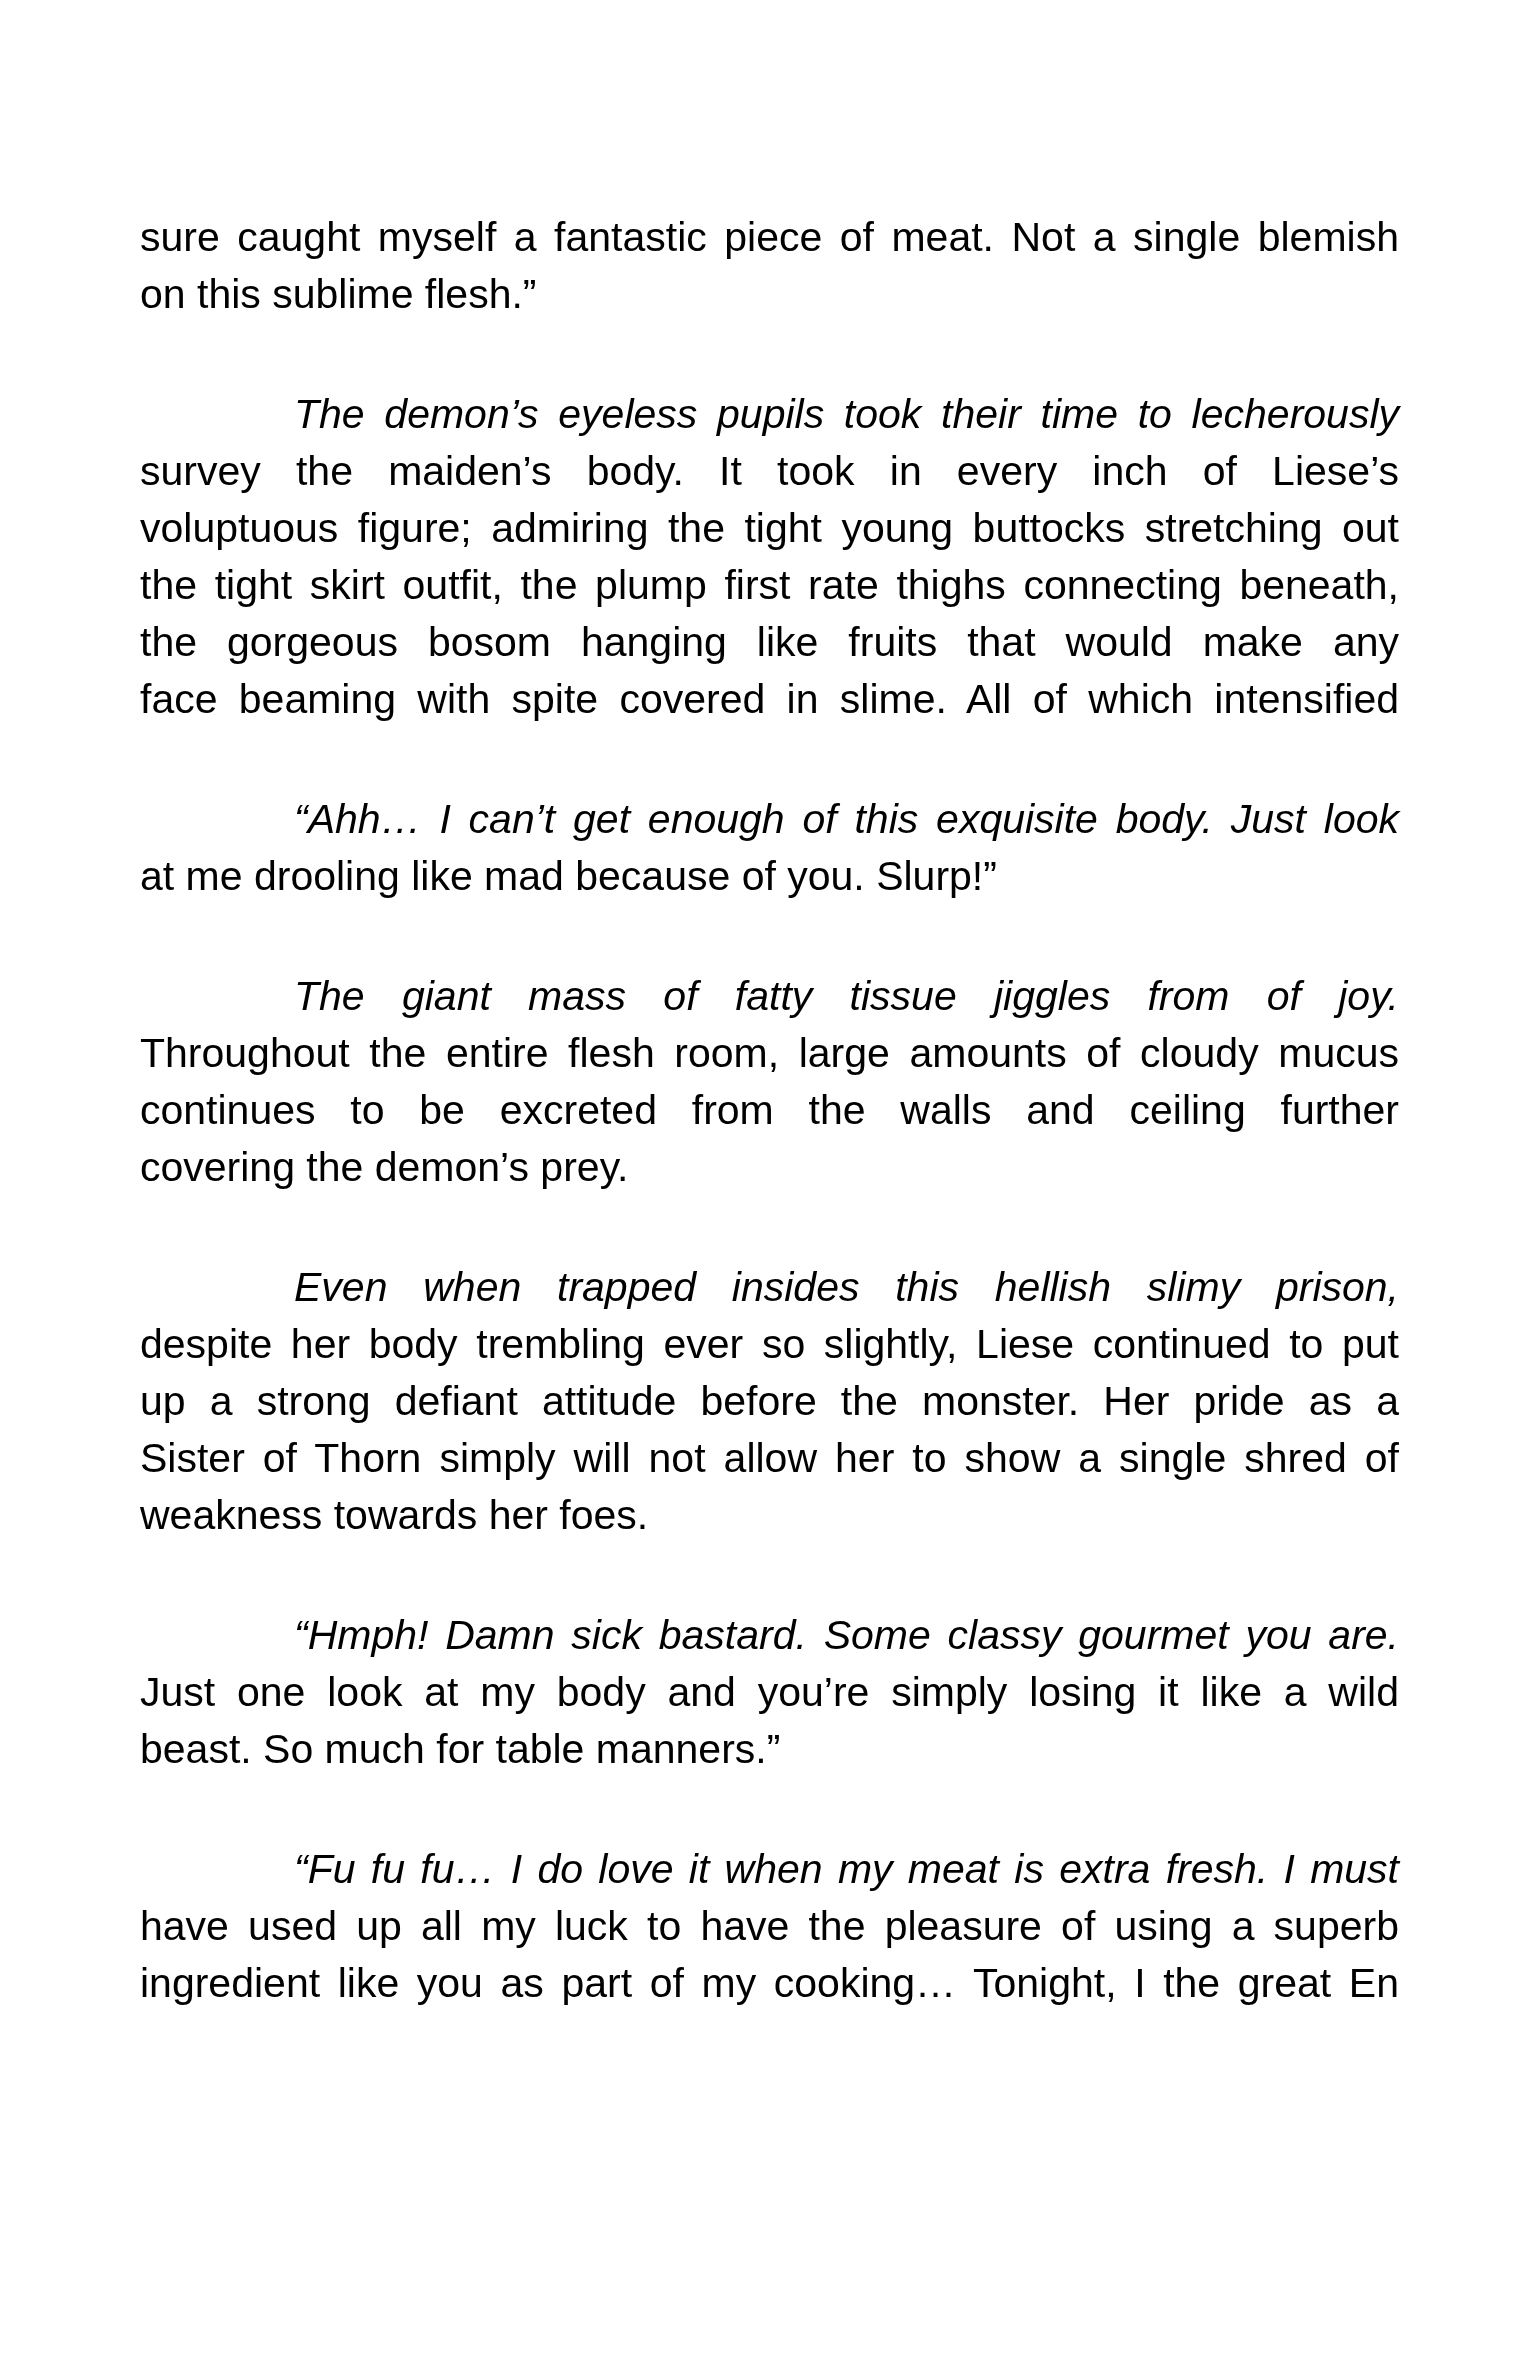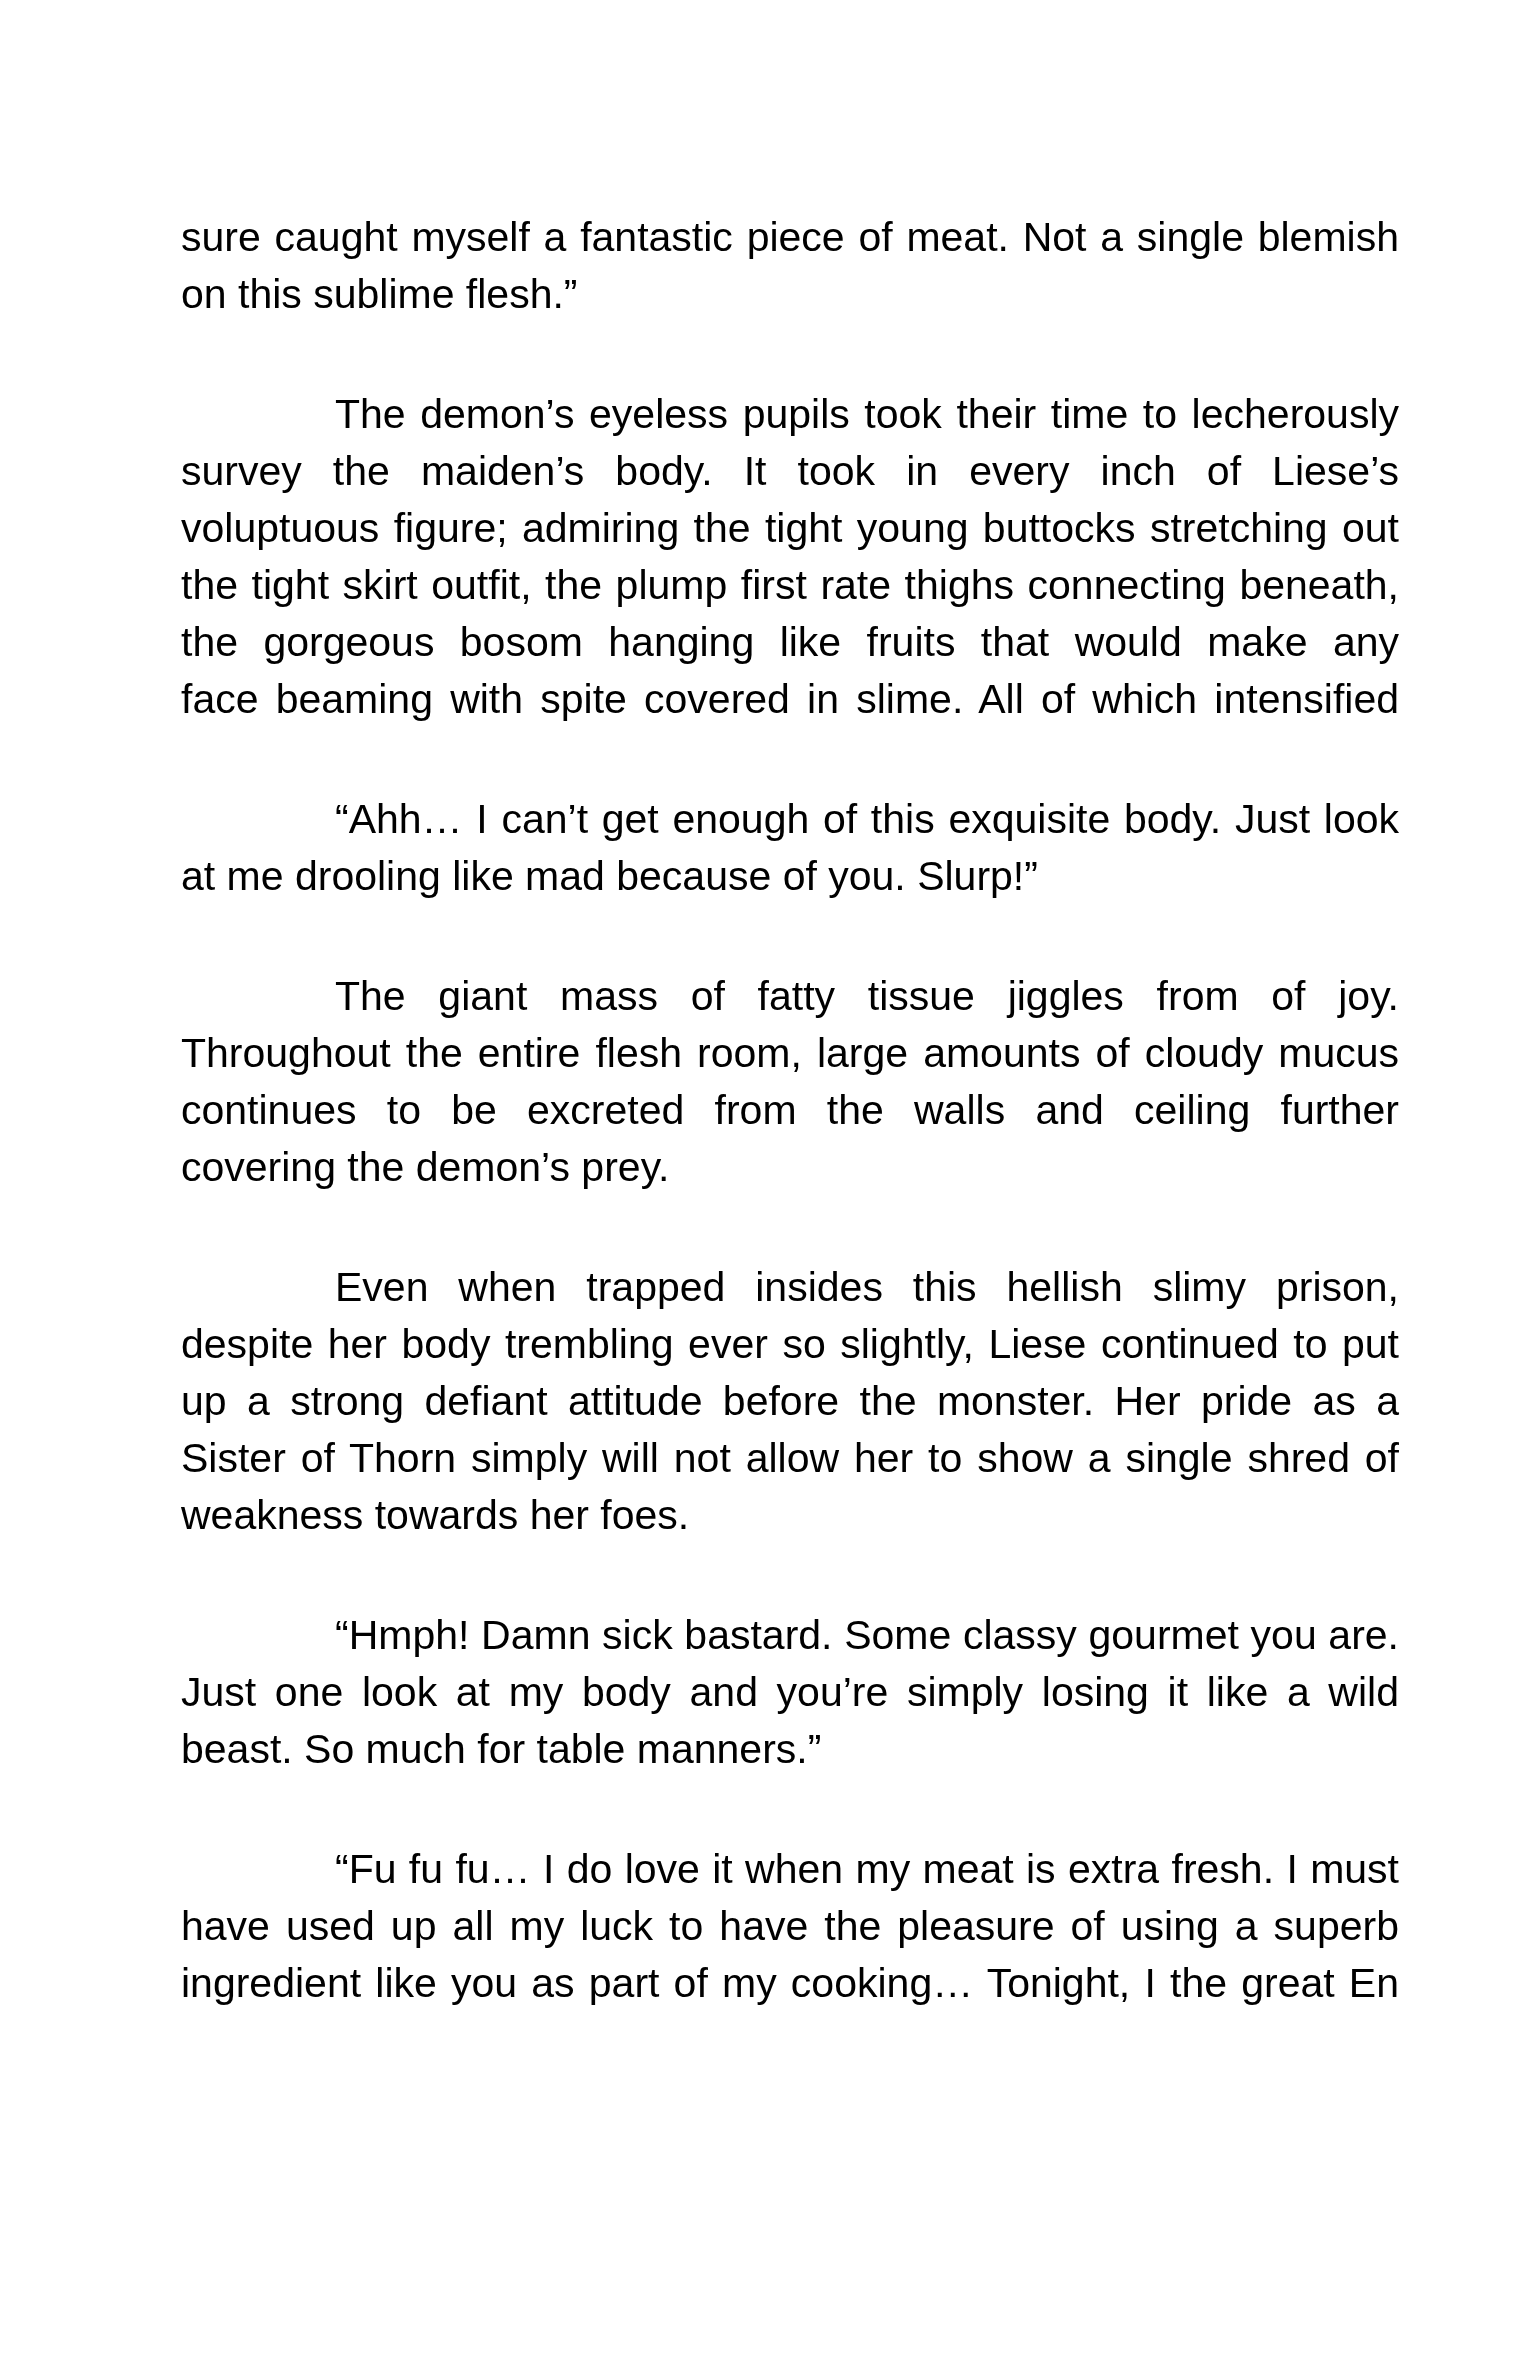--- a/index.html
+++ b/index.html
@@ -28,27 +28,27 @@
     font-size: 41px;
     line-height: 57px;
   }
   .paragraph {
     margin: 0 0 63px 0;
   }
   .line {
     text-align: justify;
     text-align-last: justify;
     white-space: normal;
-    margin-left: 41px;
   }
   .line.last {
     text-align-last: left;
   }
   .line.indent {
     text-indent: 154px;
+    font-style: italic;
   }
 </style>
 </head>
 <body style="background: rgb(255, 255, 255);">
 
 <div class="page">
   <div class="content" style="color: rgb(0, 0, 0);">
       <div class="paragraph">
         <div class="line">sure caught myself a fantastic piece of meat. Not a single blemish</div>
         <div class="line last">on this sublime flesh.”</div>

